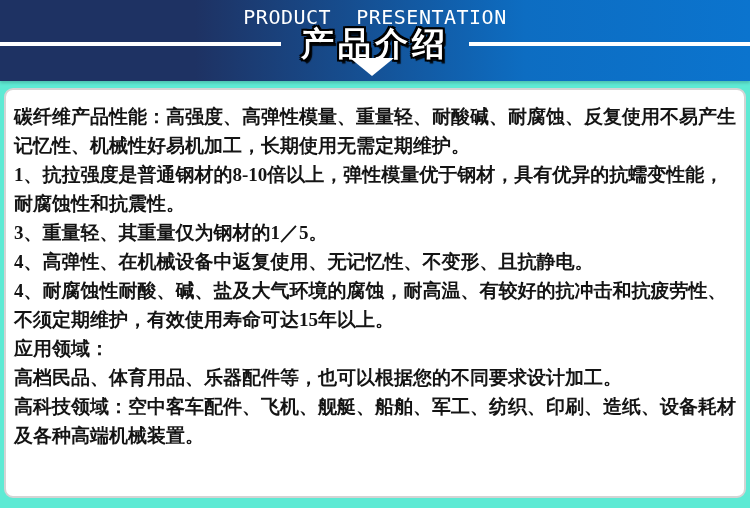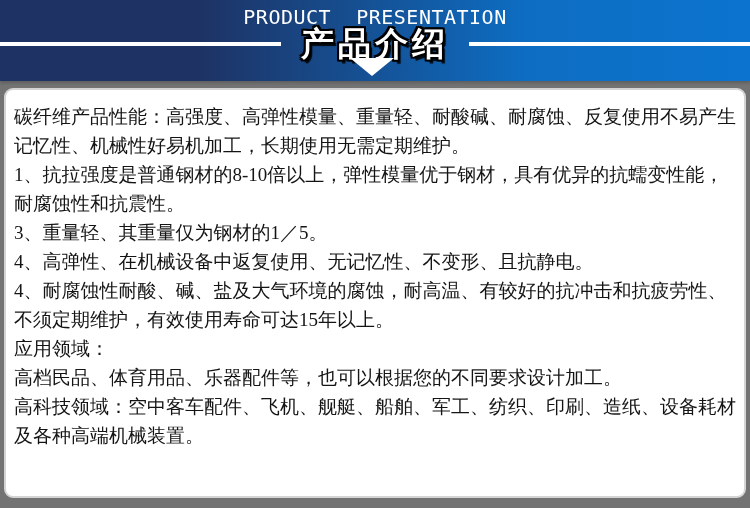--- a/index.html
+++ b/index.html
@@ -6,21 +6,21 @@
     margin: 0;
     padding: 0;
     background: #ffffff;
     font-family: "Liberation Sans", sans-serif;
   }
   .page {
     position: relative;
     width: 750px;
     height: 508px;
     overflow: hidden;
-    background: #737373;
+    background: #5eead4;
   }
 
   
   .banner {
     position: relative;
     width: 750px;
     height: 81px;
     background: linear-gradient(90deg, #1e3263 0%, #1e3263 26%, #0d6dc2 70%, #0b74ce 100%);
     box-shadow: 0 2px 3px rgba(0,0,0,0.18);
   }
@@ -81,20 +81,21 @@
     top: 88px;
     left: 4px;
     width: 742px;
     height: 410px;
     box-sizing: border-box;
     background: #ffffff;
     border: 2px solid #d4d4d4;
     border-radius: 9px;
     padding: 12px 6px 8px 8px;
     overflow: hidden;
+    font-weight: bold;
   }
   .card p {
     margin: 0;
     color: #141414;
     font-size: 19px;
     line-height: 29px;
     font-family: "Liberation Serif", "DejaVu Serif", serif;
     text-align: left;
   }
 </style>

